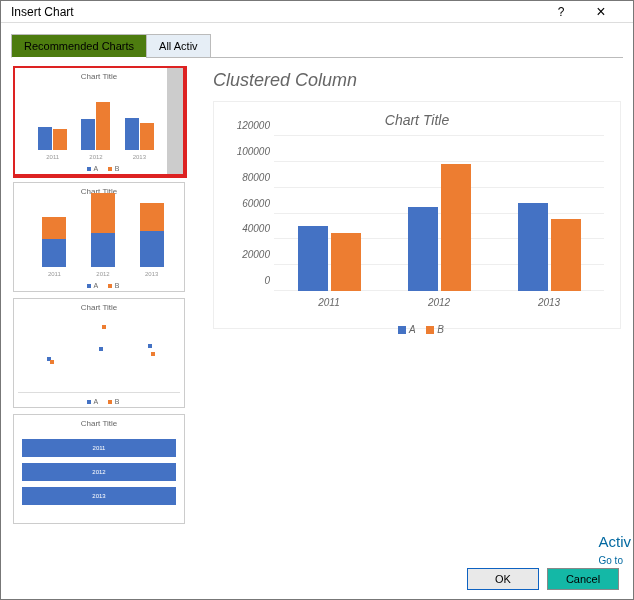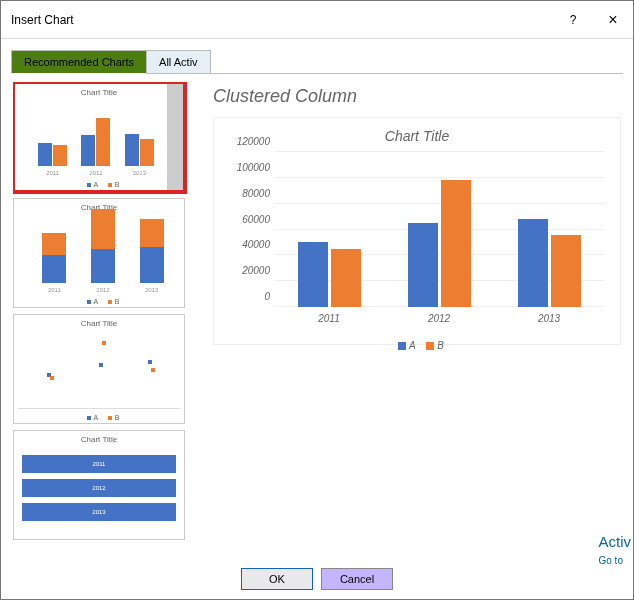--- a/index.html
+++ b/index.html
@@ -9,24 +9,24 @@
     font-size: 12px;
     background: #fff;
     color: #000;
     width: 634px;
     height: 600px;
     border: 1px solid #777;
     position: relative;
     overflow: hidden;
   }
   .titlebar {
-    height: 38px;
+    height: 22px;
     display: flex;
     align-items: center;
-    padding: 0 0 0 10px;
+    padding: 0 12px 0 10px;
     border-bottom: 1px solid #ddd;
     font-size: 12px;
   }
   .titlebar-title { flex: 1; }
   .titlebar-btn {
     width: 40px; height: 30px;
     display: flex; align-items: center; justify-content: center;
     font-size: 12px;
     cursor: pointer;
   }
@@ -149,29 +149,29 @@
     font-size: 11.5px;
     color: #333;
     line-height: 1.3;
   }
   .footer {
     position: absolute;
     left: 0; right: 0; bottom: 0;
     height: 40px;
     display: flex;
     align-items: center;
-    justify-content: center;
+    justify-content: flex-end;
     padding: 0 14px;
     gap: 8px;
   }
   .btn {
     min-width: 72px;
     height: 22px;
     border: 1px solid #888;
-    background: #c4b5fd;
+    background: #14b8a6;
     font-size: 11px;
     cursor: pointer;
   }
   .btn.primary {
     border: 1.5px solid #0e62c1;
     background: #e9e9e9;
   }
   .watermark {
     position:absolute; right:2px; bottom:32px;
     font-size:15px; color:#0369a1; text-align:left; line-height:1.1;

